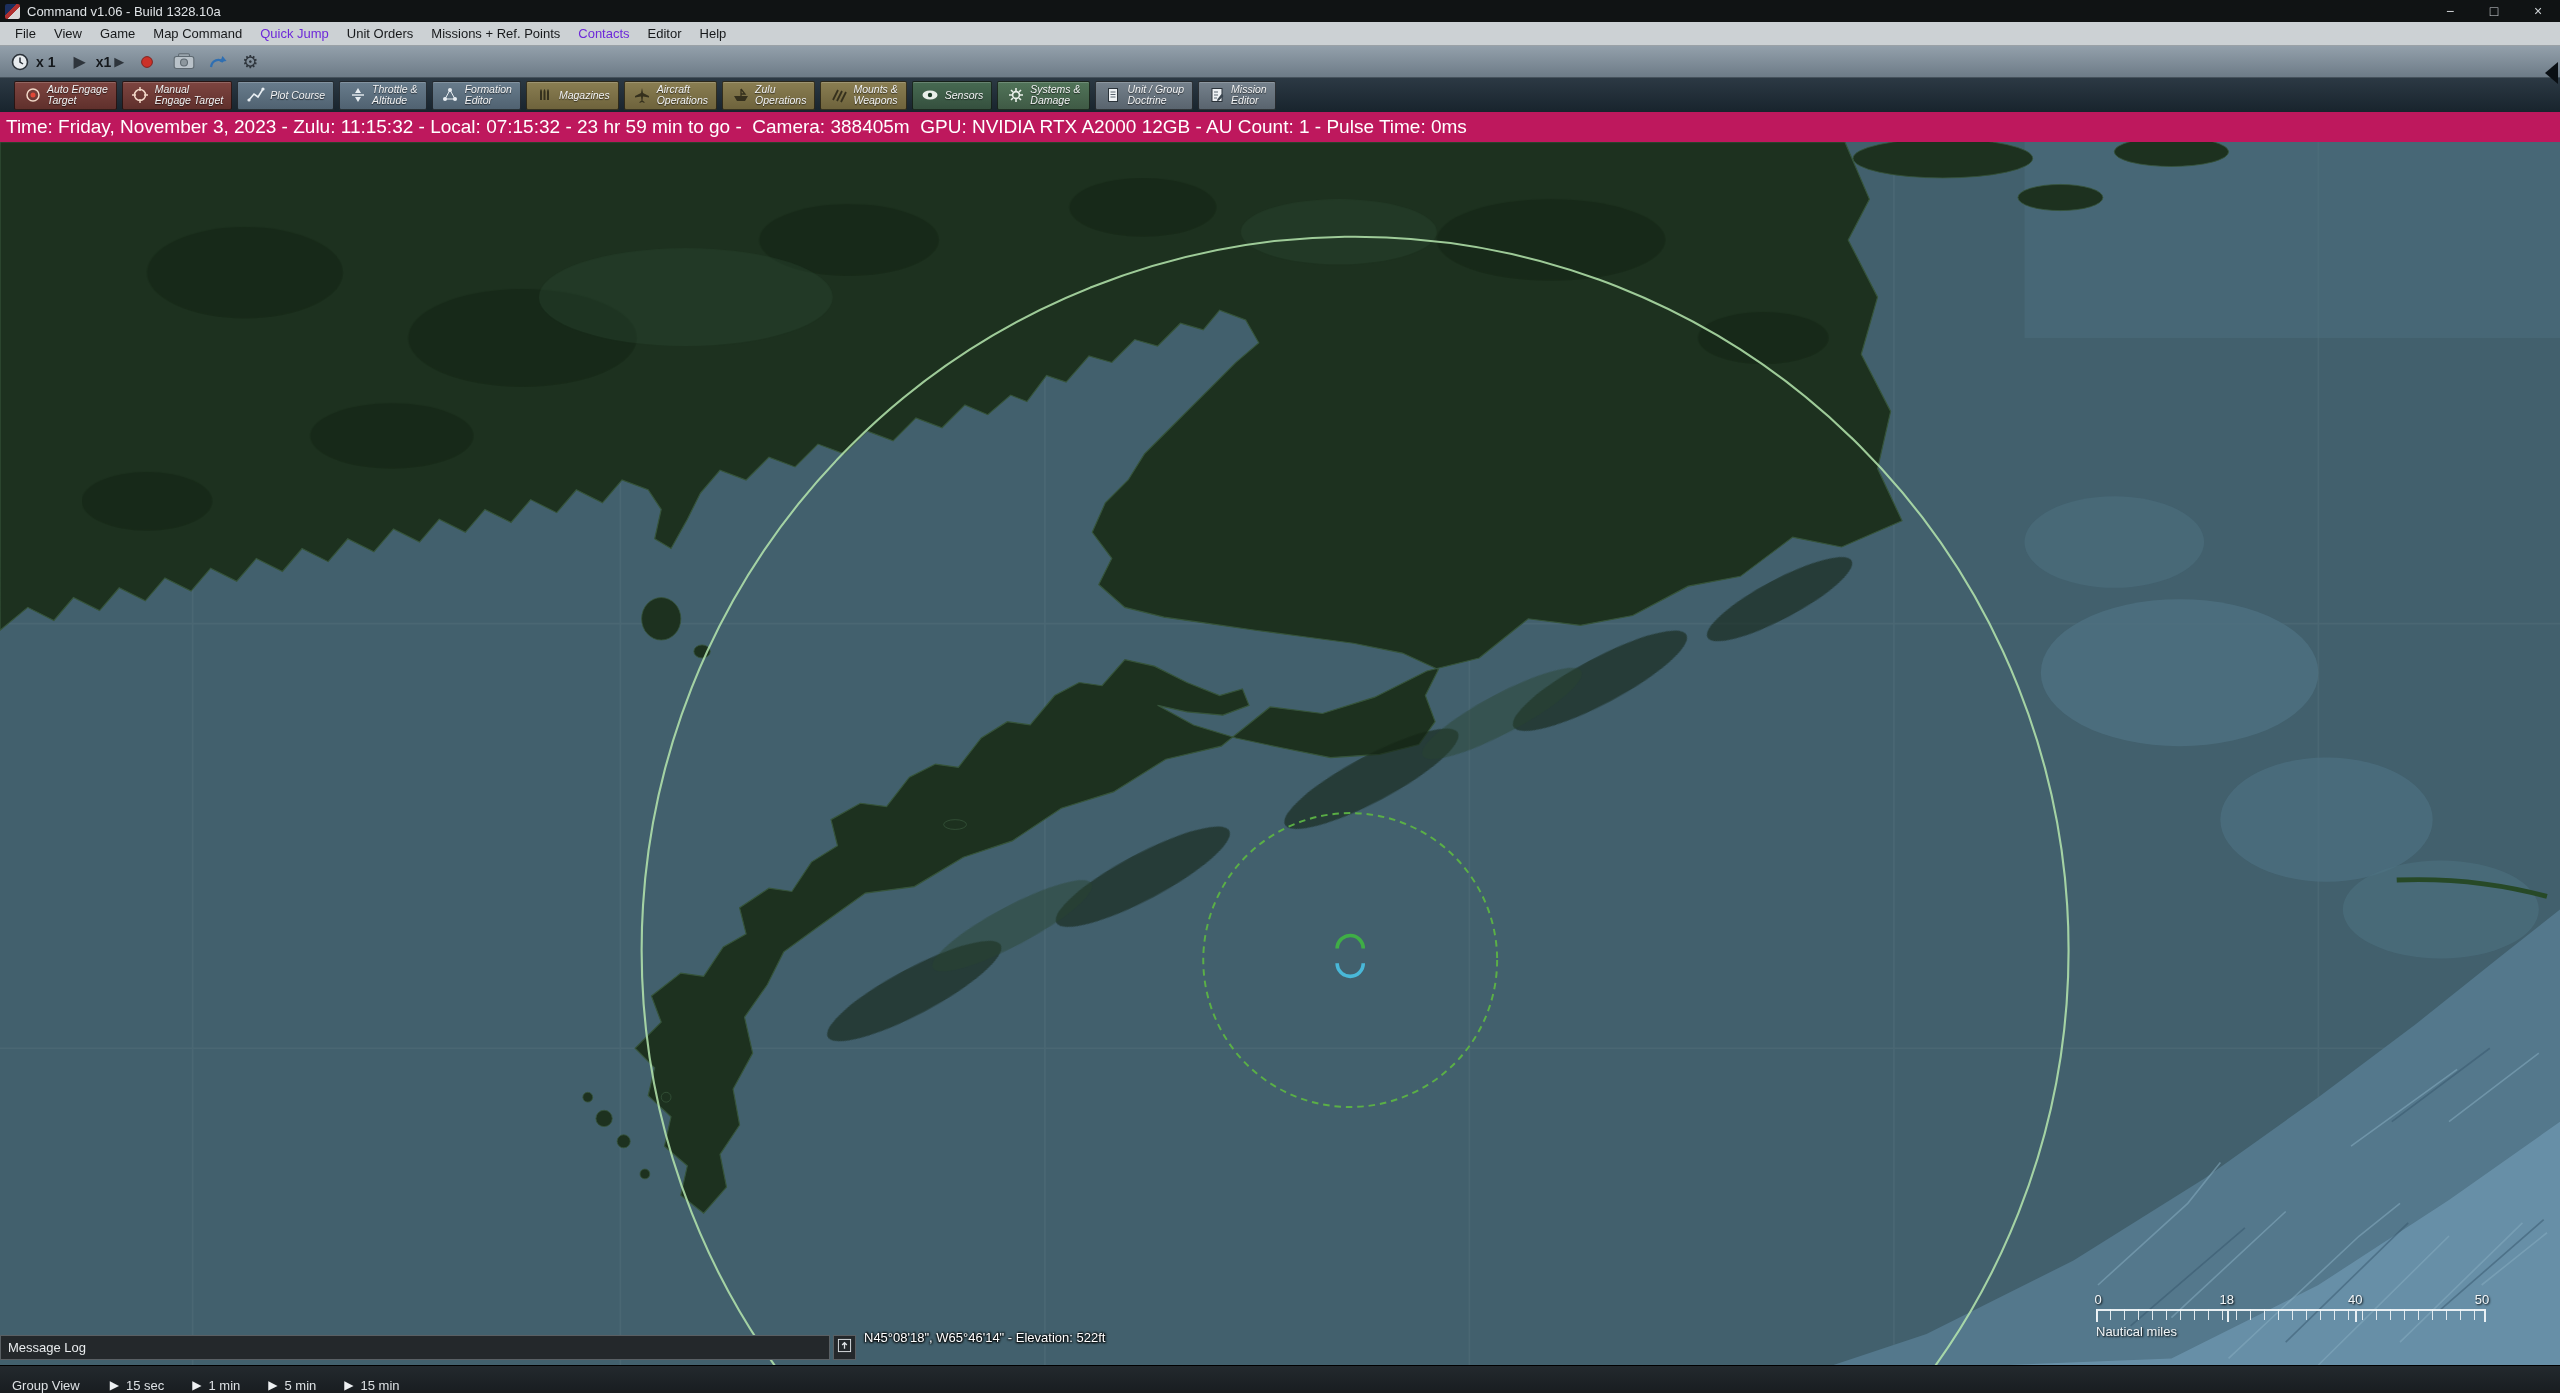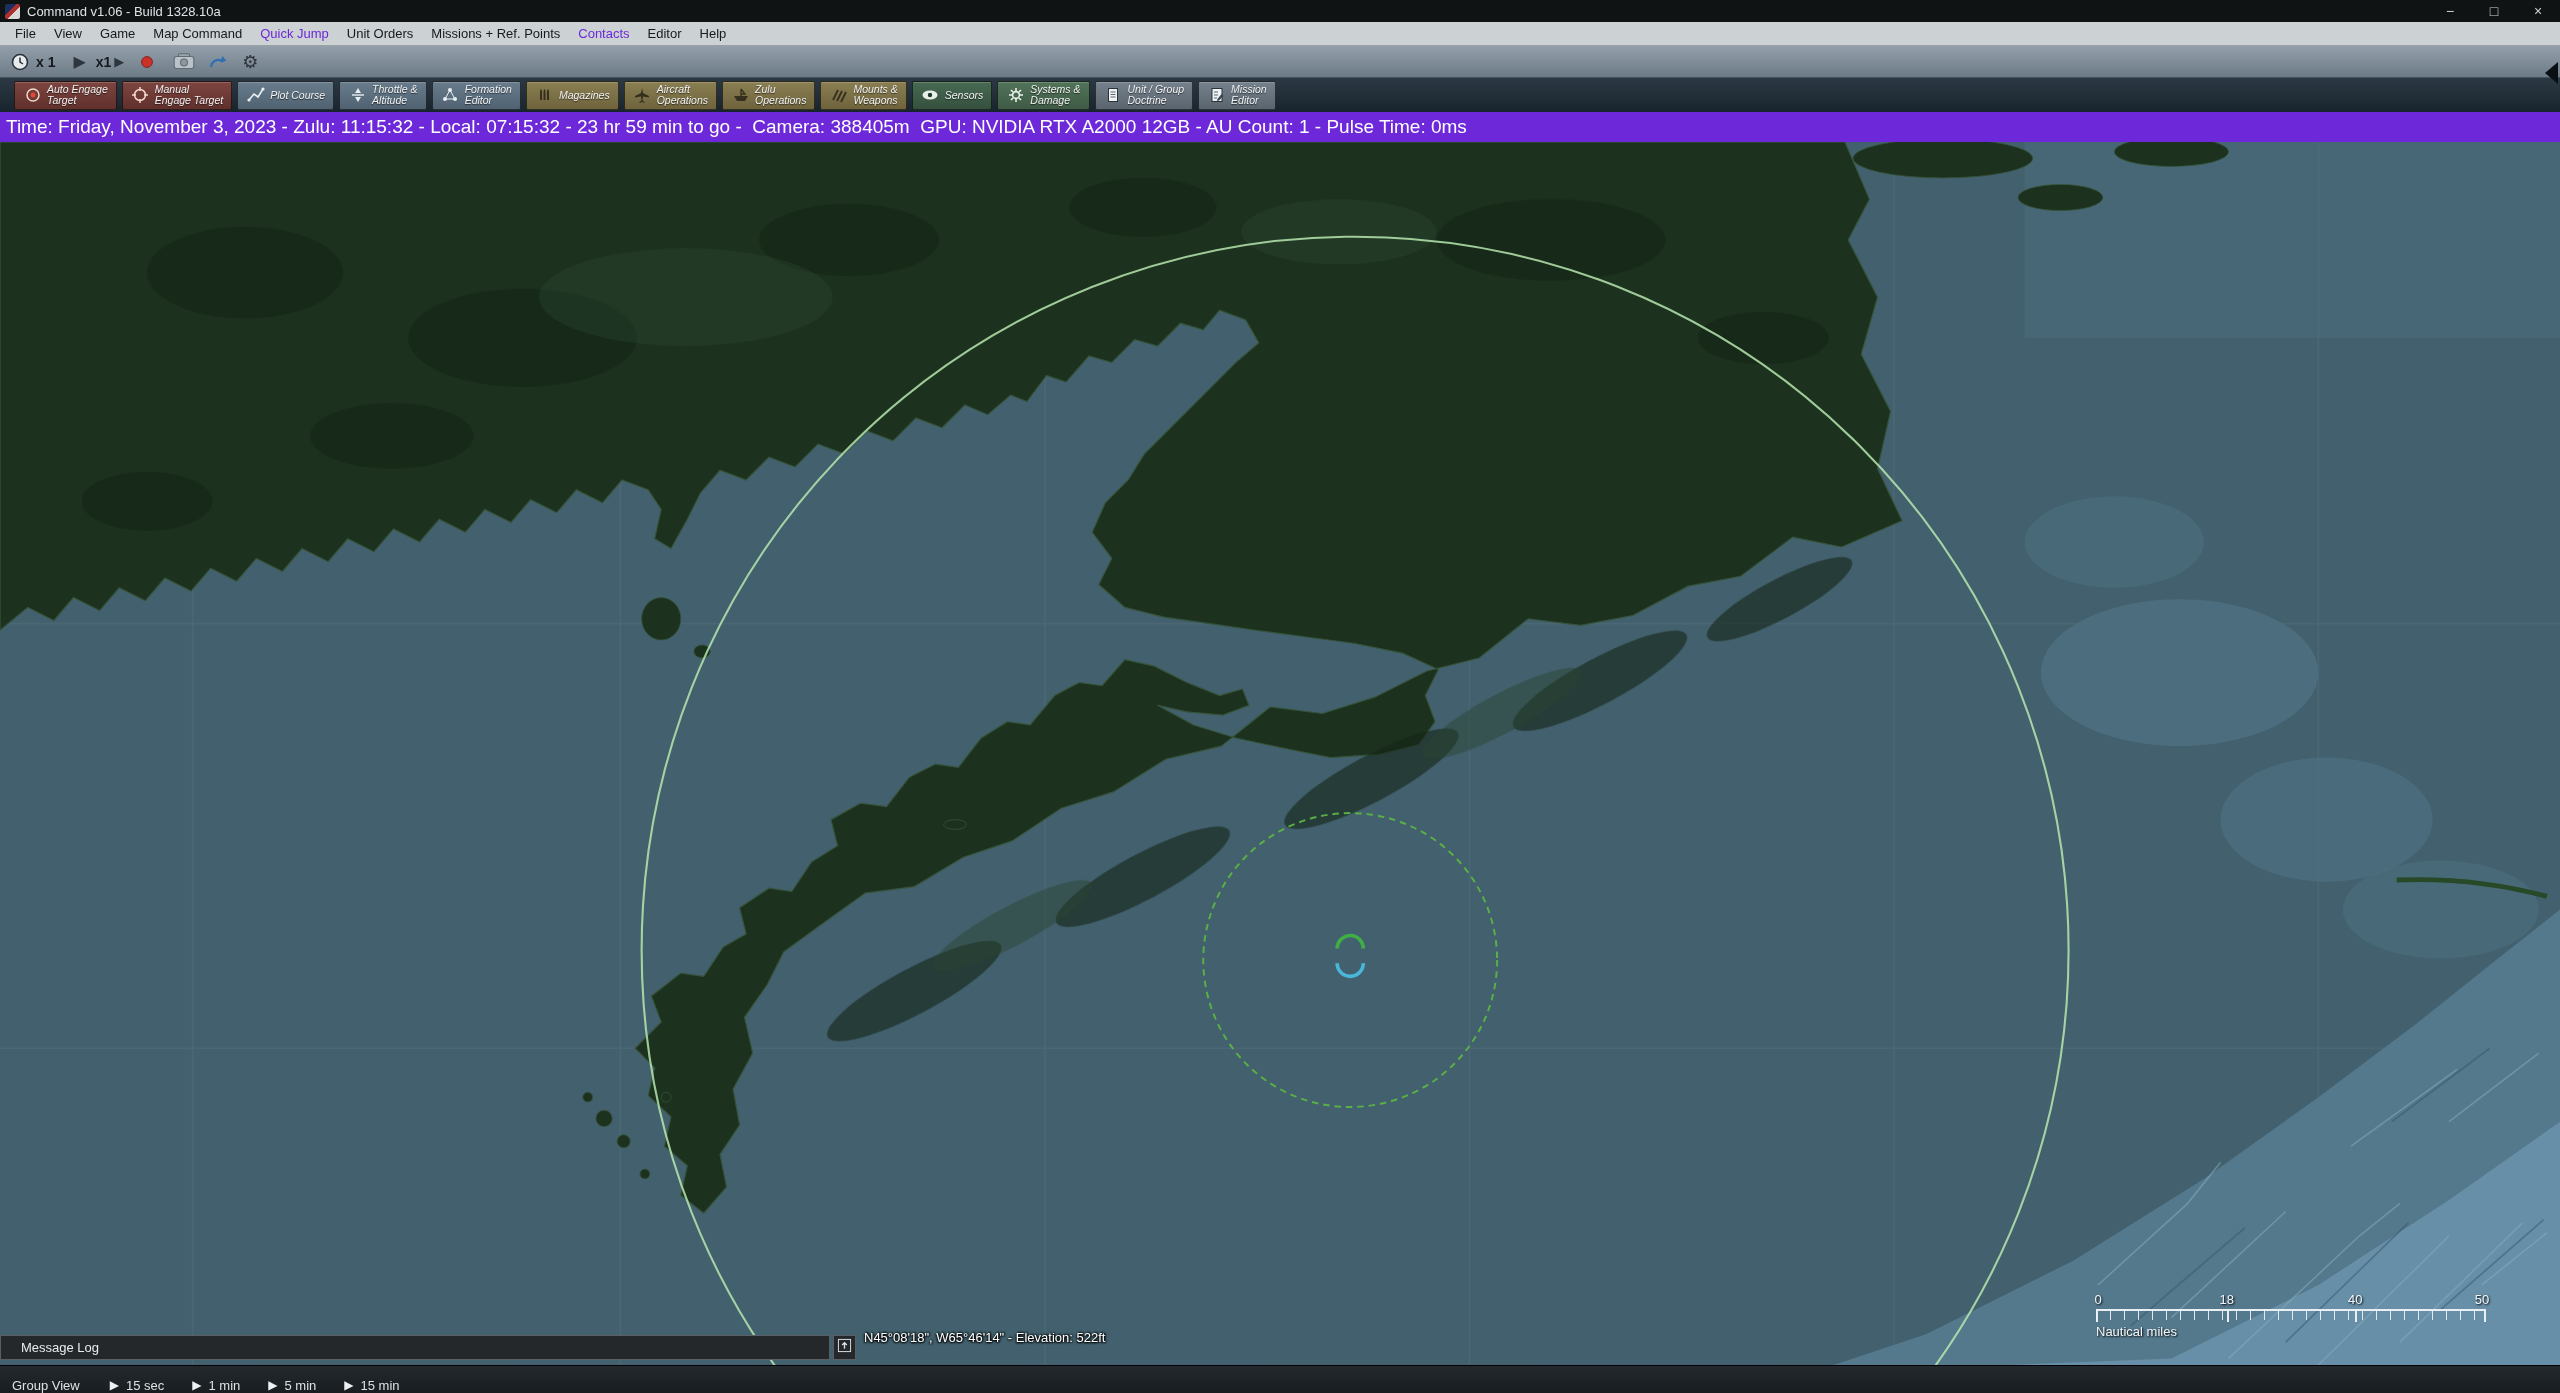--- a/index.html
+++ b/index.html
@@ -35,36 +35,36 @@
   .tb-label{display:flex;flex-direction:column;justify-content:center;font-size:10.5px;line-height:11px;
             color:#f2f3f4;text-shadow:0 1px 1px rgba(0,0,0,.6);white-space:nowrap;font-style:italic;}
   .btn-red   {background:linear-gradient(#7d4540,#60302c);}
   .btn-steel {background:linear-gradient(#687c8c,#506271);}
   .btn-olive {background:linear-gradient(#8a7e52,#6e633c);}
   .btn-green {background:linear-gradient(#476a52,#35503e);}
   .btn-green2{background:linear-gradient(#517459,#3f5a45);}
   .btn-gray  {background:linear-gradient(#75818c,#59646e);}
 
   
-  .statusbar{height:30px;background:#6d28d9;color:#fff;font-size:19px;display:flex;align-items:center;padding-left:6px;white-space:pre;}
+  .statusbar{height:30px;background:#be185d;color:#fff;font-size:19px;display:flex;align-items:center;padding-left:6px;white-space:pre;}
 
   
   .map{position:relative;width:2560px;height:1223px;overflow:hidden;background:#42606d;}
   .map-svg{position:absolute;left:0;top:0;}
   .map-info{position:absolute;left:864px;top:1152px;color:#fff;font-size:13px;line-height:17.5px;
             text-shadow:1px 1px 2px #000,-1px 1px 2px #000,1px -1px 2px #000;white-space:pre;}
   .scalebar{position:absolute;left:2096px;top:1150px;width:390px;color:#f2f6f8;font-size:13px;text-shadow:1px 1px 2px #000;}
   .scale-numbers{position:relative;height:17px;}
   .scale-num{position:absolute;transform:translateX(-50%);}
   .scale-ruler{position:relative;height:11px;border-top:2px solid rgba(240,245,248,.95);
                background:repeating-linear-gradient(90deg,rgba(240,245,248,.9) 0 1px,transparent 1px 14px);}
   .scale-tick{position:absolute;top:0;width:2px;height:11px;background:rgba(240,245,248,.95);}
   .scale-unit{text-align:left;margin-top:4px;}
   .msglog{position:absolute;left:0;bottom:5px;width:830px;height:25px;background:#24282b;border:1px solid #595f63;
-          display:flex;align-items:center;padding-left:20px;color:#e8ebed;font-size:13px;}
+          display:flex;align-items:center;padding-left:7px;color:#e8ebed;font-size:13px;}
   .msglog-btn{position:absolute;left:833px;bottom:5px;width:23px;height:25px;background:#24282b;border:1px solid #595f63;
               display:flex;align-items:center;justify-content:center;}
 
   
   .bottombar{height:39px;background:linear-gradient(#23292e,#14181b);display:flex;align-items:center;
              color:#dde1e4;font-size:13px;padding-left:12px;border-top:1px solid #000;}
   .group-view{margin-right:30px;}
   .step-btn{display:flex;align-items:center;gap:7px;margin-right:28px;cursor:default;}
   .play-glyph{color:#eef1f3;font-size:12px;line-height:1;}
 

